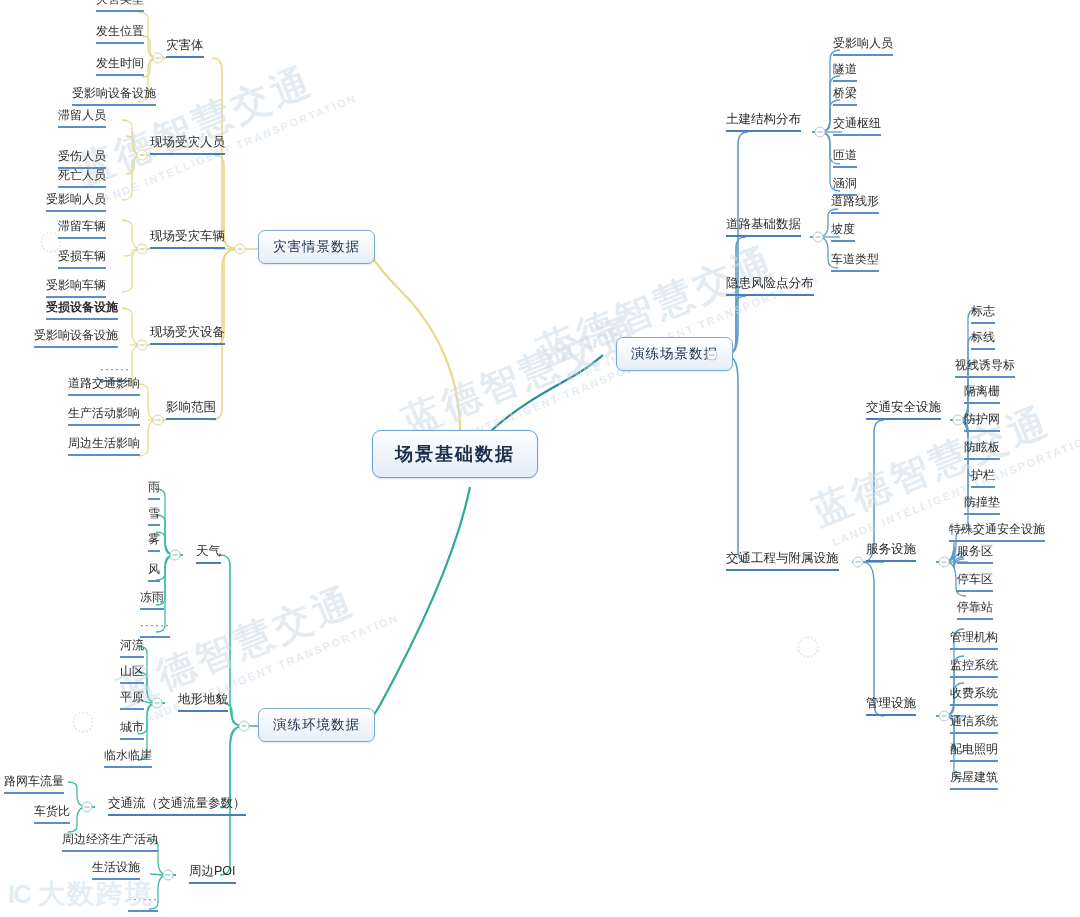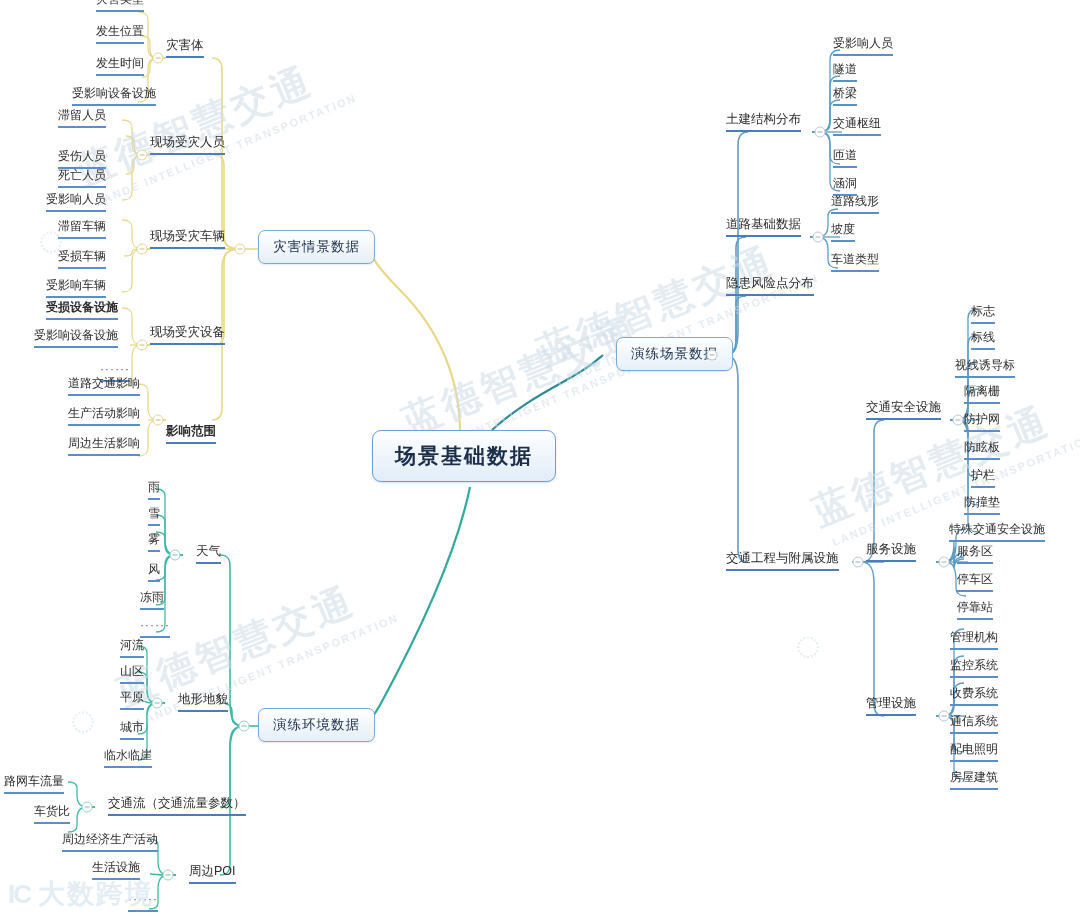--- a/index.html
+++ b/index.html
@@ -39,21 +39,21 @@
     transform:translateY(-100%);
   }
   .node.lvl3{font-size:12.5px;border-bottom-color:#4a7ebb;}
   .node.lvl4{font-size:12px;border-bottom-color:#5b8fc9;}
   .node.dots{letter-spacing:1px;color:#555;}
 
   .root{
     position:absolute;
     border:1.6px solid #6c9fd2;border-radius:9px;
     background:linear-gradient(180deg,#ffffff 0%,#eef4fb 55%,#e2edf8 100%);
-    color:#1b2f4b;font-weight:bold;font-size:21px;
+    color:#1b2f4b;font-weight:bold;font-size:18px;
     padding:11px 22px;letter-spacing:2px;
     box-shadow:0 1px 2px rgba(90,130,175,.25);
   }
   .branch{
     position:absolute;
     border:1.2px solid #7aa9d6;border-radius:7px;
     background:linear-gradient(180deg,#ffffff 0%,#f0f5fb 60%,#e6eff8 100%);
     color:#20344f;font-size:13.5px;
     padding:7px 14px;letter-spacing:1px;
     box-shadow:0 1px 2px rgba(90,130,175,.18);
@@ -249,21 +249,21 @@
   <div class="node lvl4" style="left:58px;top:239px;">滞留车辆</div>
   <div class="node lvl4" style="left:58px;top:269px;">受损车辆</div>
   <div class="node lvl4" style="left:46px;top:298px;">受影响车辆</div>
 
   <div class="node lvl3" style="left:150px;top:345px;">现场受灾设备</div>
   <div class="toggle y" style="left:142px;top:345px;"></div>
   <div class="node lvl4" style="left:46px;top:320px;font-weight:bold;">受损设备设施</div>
   <div class="node lvl4" style="left:34px;top:348px;">受影响设备设施</div>
   <div class="node lvl4 dots" style="left:100px;top:382px;">······</div>
 
-  <div class="node lvl3" style="left:166px;top:444px;font-weight:bold;">影响范围</div>
+  <div class="node lvl3" style="left:166px;top:420px;">影响范围</div>
   <div class="toggle y" style="left:158px;top:420px;"></div>
   <div class="node lvl4" style="left:68px;top:396px;">道路交通影响</div>
   <div class="node lvl4" style="left:68px;top:426px;">生产活动影响</div>
   <div class="node lvl4" style="left:68px;top:456px;">周边生活影响</div>
 
   <div class="toggle" style="left:712px;top:355px;"></div>
 
   <div class="node lvl3" style="left:726px;top:132px;">土建结构分布</div>
   <div class="toggle" style="left:820px;top:132px;"></div>
   <div class="node lvl4" style="left:833px;top:56px;">受影响人员</div>

